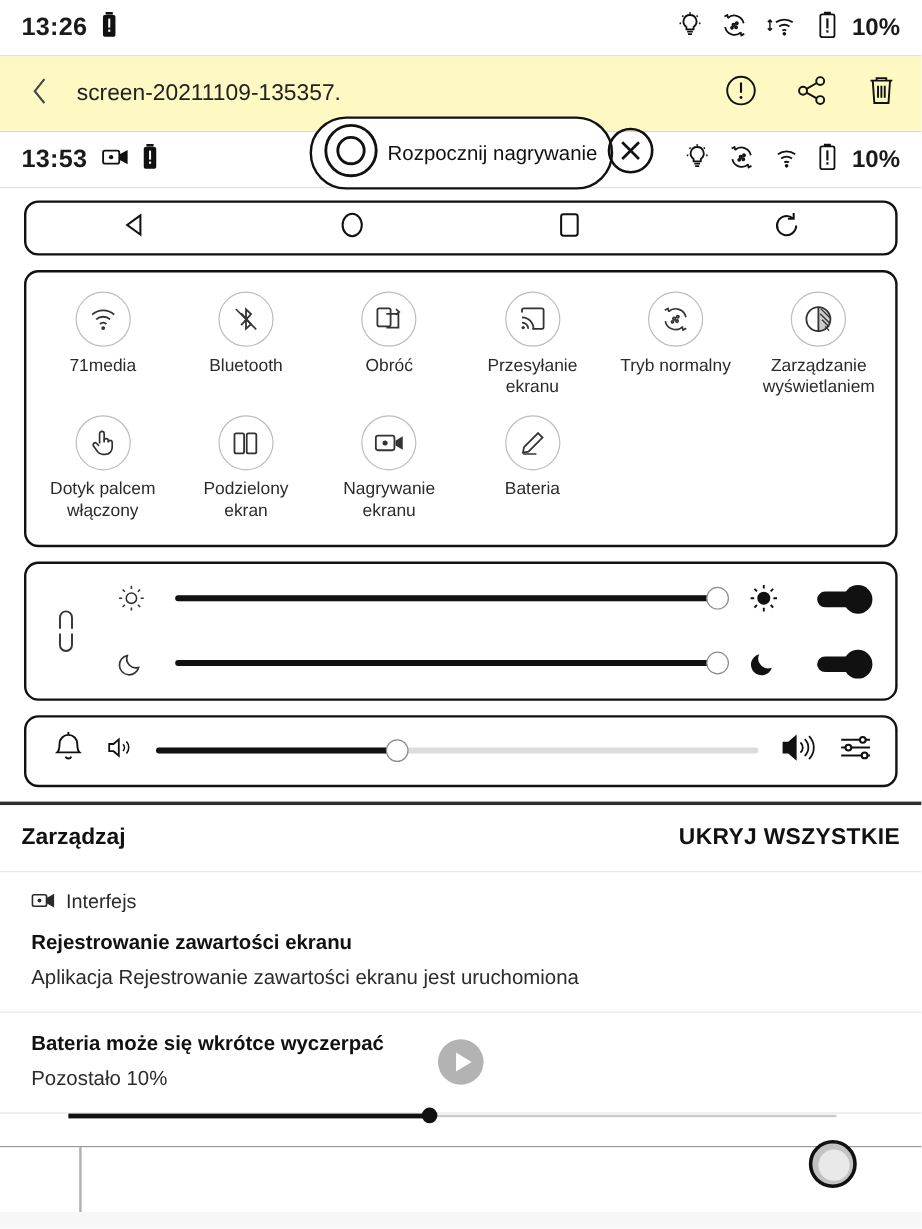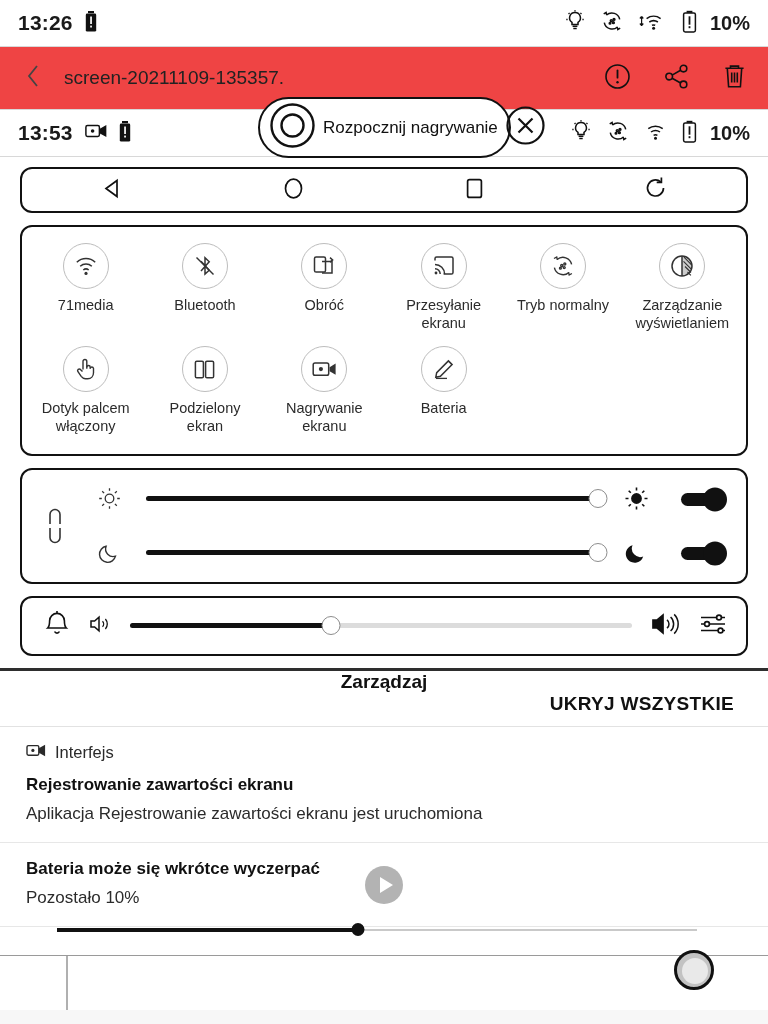--- a/index.html
+++ b/index.html
@@ -19,21 +19,21 @@
   }
   .sb-left { display: flex; align-items: center; gap: 12px; }
   .sb-time { font-size: 21px; font-weight: 700; letter-spacing: .2px; }
   .sb-right { margin-left: auto; display: flex; align-items: center; gap: 13px; }
   .sb-pct { font-size: 20px; font-weight: 700; }
   .hairline { height: 1px; background: #d8d8d8; width: 100%; }
 
   
   .toolbar {
     height: 62px; display: flex; align-items: center; gap: 16px;
-    padding: 0 20px 0 18px; background: #ef4444; position: relative;
+    padding: 0 20px 0 18px; background: #fef9c3; position: relative;
   }
   .tb-back { width: 30px; display:flex; align-items:center; justify-content:center; }
   .tb-title {
     font-size: 19px; color: #222; white-space: nowrap; overflow: hidden;
     max-width: 300px;
   }
   .tb-actions { margin-left: auto; display: flex; align-items: center; gap: 30px; }
 
   
   .rec-pill {
@@ -86,22 +86,22 @@
   }
   .b-right { width: 44px; display:flex; align-items:center; justify-content:center; }
   .toggle { width: 62px; display: flex; align-items: center; justify-content: center; margin-right: 10px; }
 
   
   .vol { display: flex; align-items: center; height: 60px; padding: 0 18px 0 22px; gap: 18px; }
 
   
   .notif-sep { height: 3px; background: #2e2e2e; }
   .notif-head {
-    height: 56px; display: flex; align-items: center; padding: 0 34px;
-    border-bottom: 1px solid #e2e2e2; background:#fff;flex-direction:column;
+    height: 56px; display: flex; align-items: center; padding: 0 18px;
+    border-bottom: 1px solid #e2e2e2; background:#fff;
   }
   .nh-left { font-size: 19px; font-weight: 700; color: #111; }
   .nh-right { margin-left: auto; font-size: 19px; font-weight: 700; color: #111; letter-spacing: .3px; }
   .notif {
     padding: 16px 26px 18px 26px; border-bottom: 1px solid #e7e7e7; background: #fff;
     position: relative;
   }
   .n-app { display: flex; gap: 9px; margin-bottom: 13px; }
   .n-appname { font-size: 16.5px; color: #2a2a2a; }
   .n-title { font-size: 17px; font-weight: 700; color: #111; margin-bottom: 9px; }

